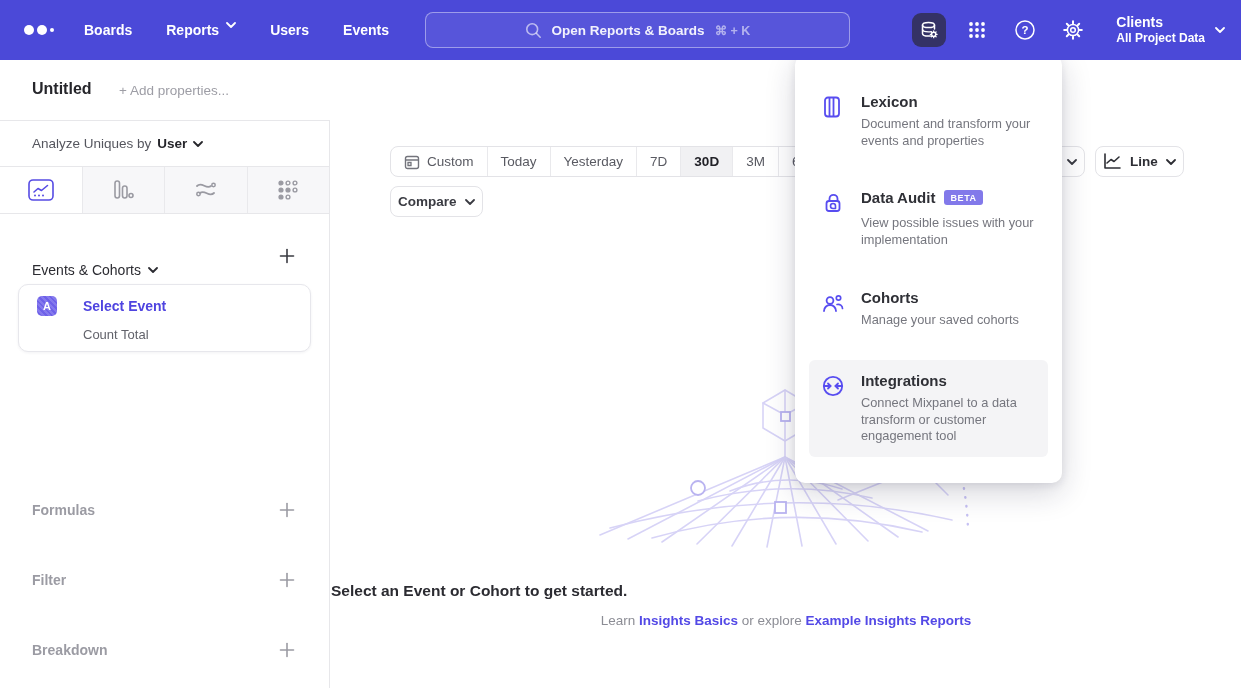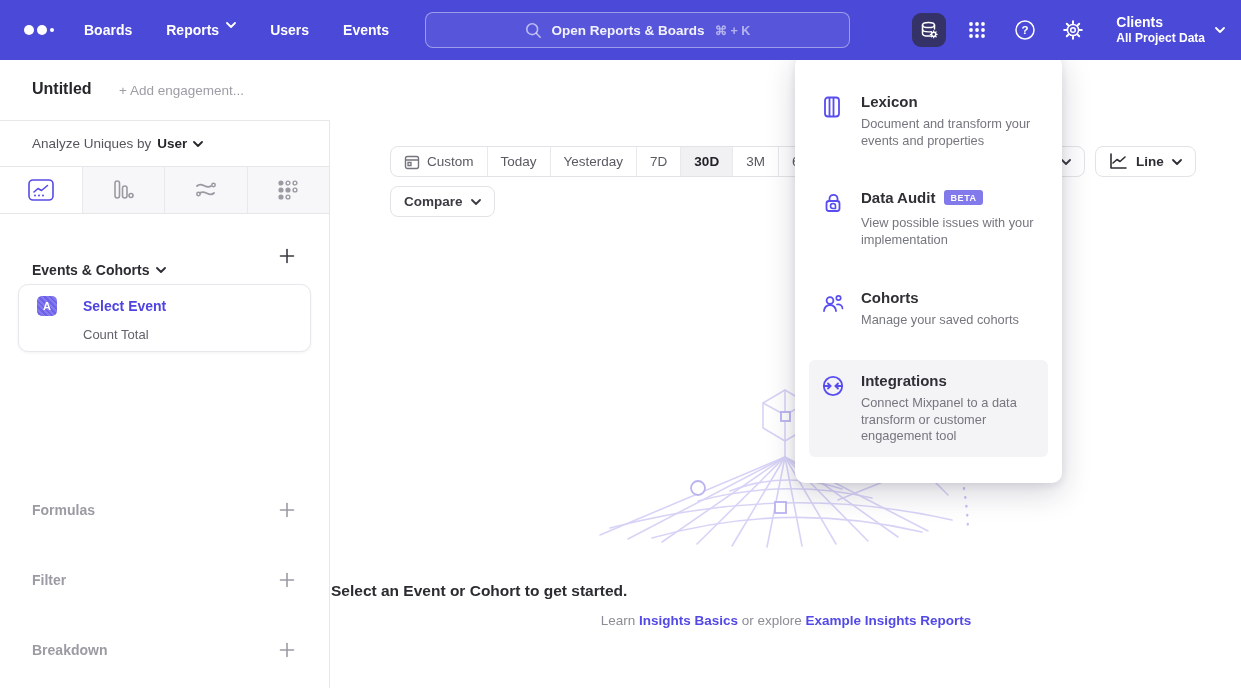--- a/index.html
+++ b/index.html
@@ -35,38 +35,38 @@
   
   .sidebar { position:absolute; left:0; top:120px; width:330px; height:568px; background:#fff; border-top:1px solid #e7e7ea; border-right:1px solid #e7e7ea; }
   .analyze { position:absolute; left:32px; top:0; height:45px; display:flex; align-items:center; gap:6px; font-size:13.5px; color:#55565e;justify-content:flex-end; }
   .analyze .val { color:#26262b; font-weight:700; display:flex; align-items:center; gap:6px; cursor:pointer; }
   .tabstrip { position:absolute; left:0; top:45px; width:329px; height:48px; display:flex; border-top:1px solid #e7e7ea; border-bottom:1px solid #e7e7ea; background:#f7f7f9; }
   .tab { flex:1; display:flex; align-items:center; justify-content:center; border-right:1px solid #e9e9ec; cursor:pointer; color:#9a9aa2; }
   .tab:last-child { border-right:none; }
   .tab.active { background:#fff; color:#564be4; }
   .sb-row { position:absolute; left:32px; right:32px; display:flex; align-items:center; justify-content:space-between; }
   .events-hdr { top:123px; height:24px; }
-  .events-hdr .lbl { font-size:14px; font-weight:700; color:#2b2b31; display:flex; align-items:center; gap:7px; cursor:pointer;margin-top:27px; }
+  .events-hdr .lbl { font-size:14px; font-weight:400; color:#2b2b31; display:flex; align-items:center; gap:7px; cursor:pointer;margin-top:27px; }
   .plus-btn { background:none; border:none; cursor:pointer; padding:2px; color:#3a3b42; display:flex; }
   .plus-btn.gray { color:#9b9ba3; }
   .event-card { position:absolute; left:18px; top:163px; width:293px; height:68px; background:#fff; border:1px solid #e7e7ec; border-radius:10px; box-shadow:0 1px 3px rgba(40,40,60,.06); cursor:pointer; }
   .abadge { position:absolute; left:18px; top:11px; width:20px; height:20px; border-radius:5px; background:#6e61e9; background-image:repeating-linear-gradient(45deg, rgba(255,255,255,.16) 0 2px, transparent 2px 4px); color:#fff; font-size:11px; font-weight:700; display:flex; align-items:center; justify-content:center; }
   .event-title { position:absolute; left:64px; top:13px; font-size:14px; font-weight:600; color:#4f44e0; }
   .event-sub { position:absolute; left:64px; top:42px; font-size:13px; color:#62636b; }
   .section-row { height:28px; }
   .section-row .lbl { font-size:14px; font-weight:600; color:#9b9ba3; }
 
   
   .main { position:absolute; left:331px; top:120px; width:910px; height:568px; background:#fff; }
   .wireframe { position:absolute; left:249px; top:240px; z-index:0; }
   .segctl { position:absolute; left:59px; top:26px; height:31px; display:flex; align-items:stretch; background:#fff; border:1px solid #e3e3e7; border-radius:8px; overflow:hidden; z-index:10; }
   .seg { display:flex; align-items:center; gap:7px; padding:0 13px; font-size:13.5px; color:#595a62; border-right:1px solid #e9e9ec; cursor:pointer; white-space:nowrap; }
   .seg:last-child { border-right:none; }
   .seg.selected { background:#f1f1f3; color:#222228; font-weight:700; }
-  .ctl-btn { position:absolute; height:31px; background:#fff; border:1px solid #e3e3e7; border-radius:8px; display:flex; align-items:center; gap:8px; padding:0 13px; font-size:13.5px; color:#32333a; cursor:pointer; z-index:10; font-family:inherit; }
+  .ctl-btn { position:absolute; height:31px; background:#fff; border:1px solid #e3e3e7; border-radius:8px; display:flex; align-items:center; gap:8px; padding:0 7px; font-size:13.5px; color:#32333a; cursor:pointer; z-index:10; font-family:inherit; }
   .compare-btn { left:59px; top:66px; font-weight:600; color:#3a3b42; }
   .frag-btn { left:677px; top:26px; width:77px; justify-content:flex-end; color:#3a3b42; }
   .line-btn { left:764px; top:26px; font-weight:600; color:#2d2e34; }
   .empty-title { position:absolute; left:0; width:910px; top:462px; text-align:left; font-size:15.5px; font-weight:700; color:#2b2b31; z-index:5; }
   .empty-sub { position:absolute; left:0; width:910px; top:493px; text-align:center; font-size:13.5px; color:#8c8d95; z-index:5; }
   .empty-sub a { color:#5349e6; font-weight:600; text-decoration:none; cursor:pointer; }
 
   
   .menu-panel { position:absolute; left:795px; top:55px; width:267px; min-height:405px; background:#fff; border-radius:10px; box-shadow:0 10px 30px rgba(30,30,60,.18), 0 2px 8px rgba(30,30,60,.10); z-index:50; padding:26px 0 18px; }
   .menu-item { display:flex; gap:16px; margin:0 14px 8px; padding:12px; border-radius:6px; cursor:pointer; }
@@ -178,21 +178,21 @@
       </div>
       <svg class="chev" viewBox="0 0 10 6" style="color:#fff">
           <polyline points="1,1 5,5 9,1"></polyline>
         </svg>
     </div>
   </div>
 </div>
 
 <div class="header">
   <div class="title">Untitled</div>
-  <div class="desc-ph">+ Add engagement...</div>
+  <div class="desc-ph">+ Add properties...</div>
   <div class="hdr-icon" style="left:1073px;">
     <svg class="icon" width="19" height="19" viewBox="0 0 19 19">
       <rect x="5" y="1.5" width="11" height="11" rx="2.5" fill="none" stroke="#3c3d44" stroke-width="1.5"></rect>
       <rect x="1.5" y="5" width="11" height="11" rx="2.5" fill="#fff" stroke="#3c3d44" stroke-width="1.5"></rect>
       <line x1="7" y1="8" x2="7" y2="13" stroke="#3c3d44" stroke-width="1.5" stroke-linecap="round"></line>
       <line x1="4.5" y1="10.5" x2="9.5" y2="10.5" stroke="#3c3d44" stroke-width="1.5" stroke-linecap="round"></line>
     </svg>
   </div>
   <div class="hdr-icon" style="left:1114px; top:84px;">
     <svg class="icon" width="22" height="6" viewBox="0 0 22 6">

